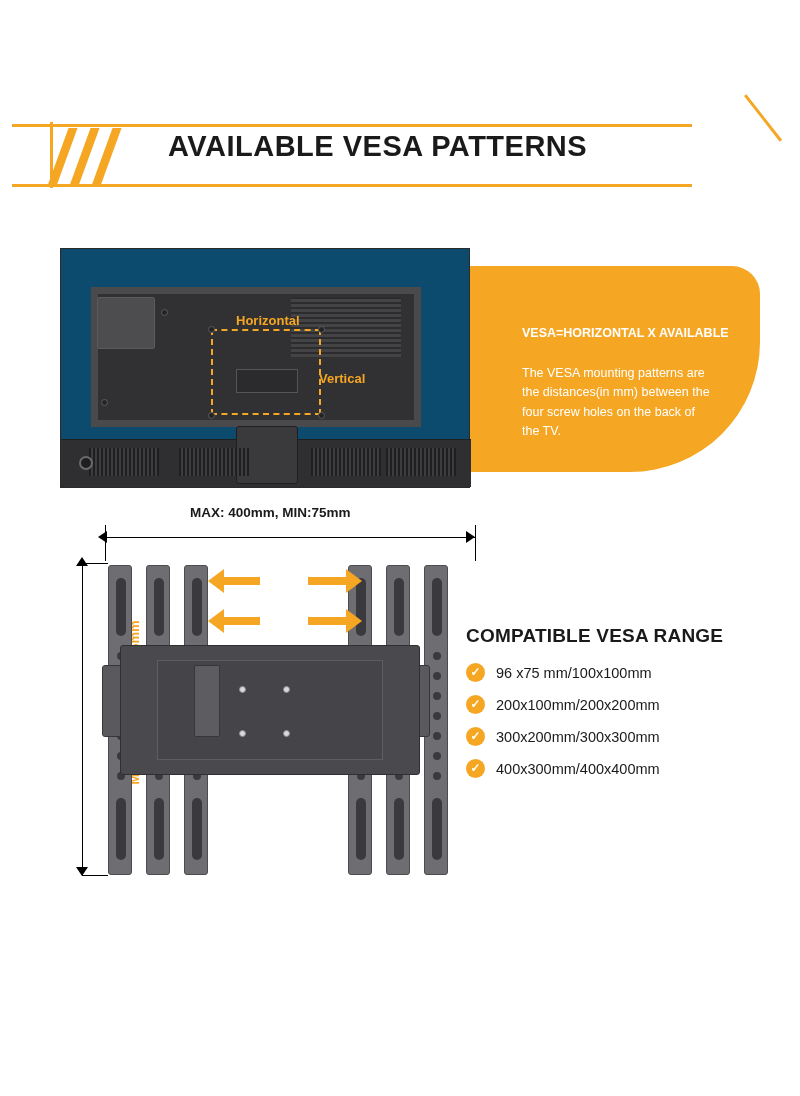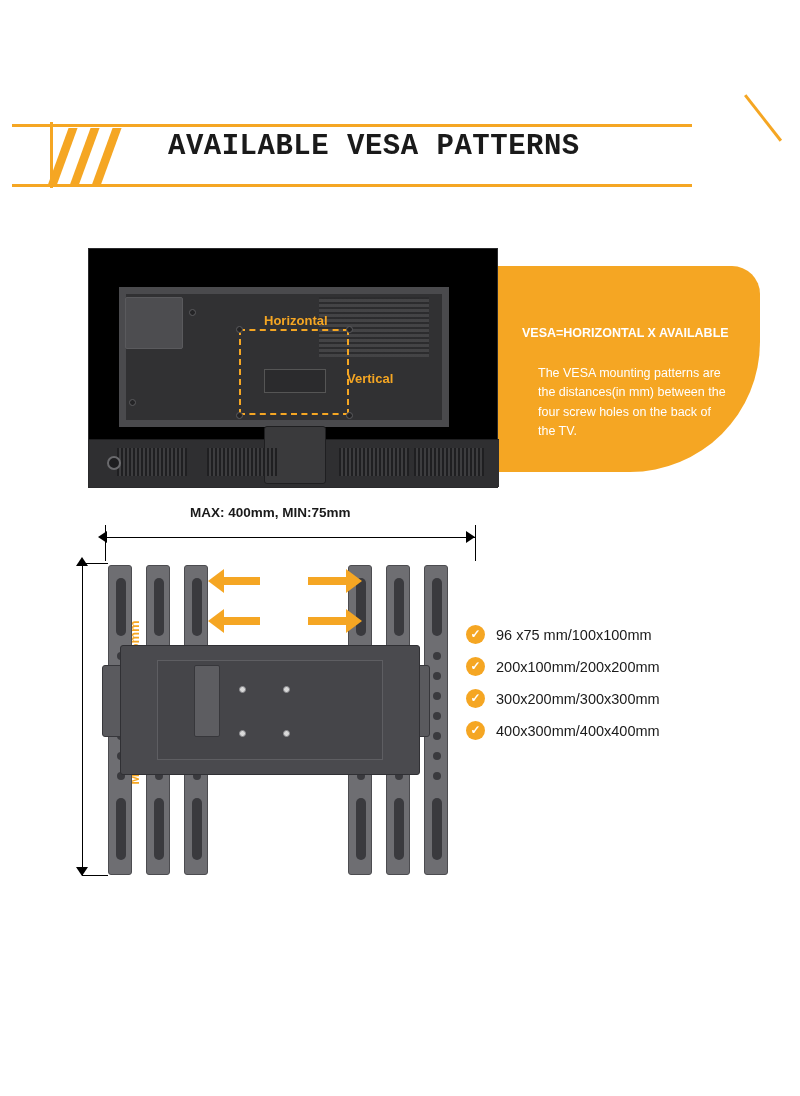--- a/index.html
+++ b/index.html
@@ -58,42 +58,40 @@
   .slashes span:nth-child(3) { left: 50px; }
 
   .header-title {
     position: absolute;
     left: 168px; top: 18px;
     font-size: 29px;
     font-weight: bold;
     letter-spacing: 0.5px;
     color: #1a1a1a;
     white-space: nowrap;
-    font-family: Liberation Mono, monospace;
   }
   .header-rule {
     position: absolute;
     left: 50px; top: 10px;
     width: 3px; height: 66px;
     background: #f5a623;
   }
 
   
   .tv-section {
     position: absolute;
     left: 60px; top: 248px;
     width: 680px; height: 240px;
   }
   .tv-back {
     position: absolute;
     left: 0; top: 0;
     width: 410px; height: 240px;
-    background: #000000;
+    background: #0c4a6e;
     border: 1px solid #2a2a2c;
-    margin-left: 28px;
   }
   .tv-inner-frame {
     position: absolute;
     left: 30px; top: 38px;
     width: 330px; height: 140px;
     border: 7px solid #4a4a4d;
     background: #313133;
   }
   .tv-sub-panel {
     position: absolute;
@@ -192,21 +190,20 @@
     color: #ffffff;
     white-space: nowrap;
   }
   .callout-body {
     position: absolute;
     left: 62px; top: 98px;
     width: 190px;
     font-size: 12.5px;
     line-height: 1.55;
     color: #ffffff;
-    margin-left: 16px;
   }
 
   
   .bracket-section {
     position: absolute;
     left: 60px; top: 505px;
     width: 700px; height: 400px;
   }
 
   .dim-top-label {
@@ -499,20 +496,21 @@
     <div class="plate-inner"></div>
     <div class="plate-hole" style="left:118px; top:40px;"></div>
     <div class="plate-hole" style="left:162px; top:40px;"></div>
     <div class="plate-hole" style="left:118px; top:84px;"></div>
     <div class="plate-hole" style="left:162px; top:84px;"></div>
   </div>
   <div class="plate-center"></div>
 </div>
 
 <div class="vesa-range">
+  <h2>COMPATIBLE VESA RANGE</h2>
 
   <div class="vesa-item">
     <div class="check">✓</div>
     <div class="vesa-item-label">96  x75  mm/100x100mm</div>
   </div>
   <div class="vesa-item">
     <div class="check">✓</div>
     <div class="vesa-item-label">200x100mm/200x200mm</div>
   </div>
   <div class="vesa-item">

